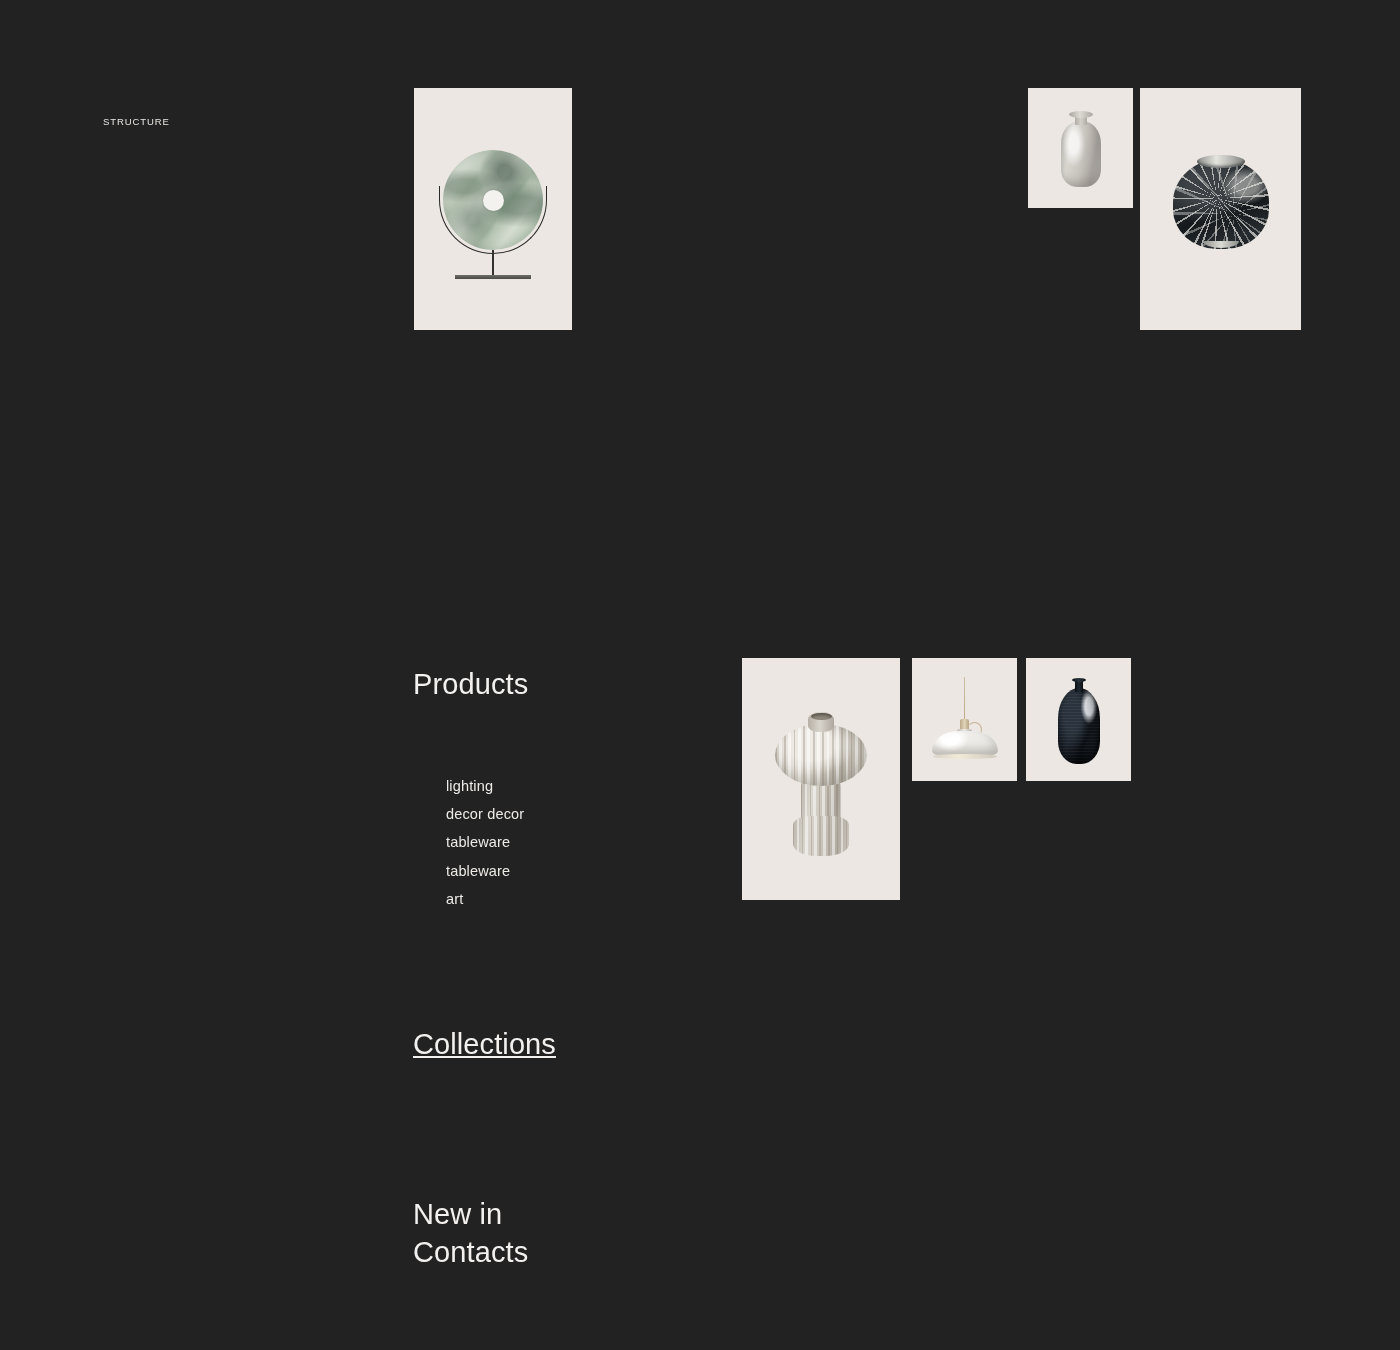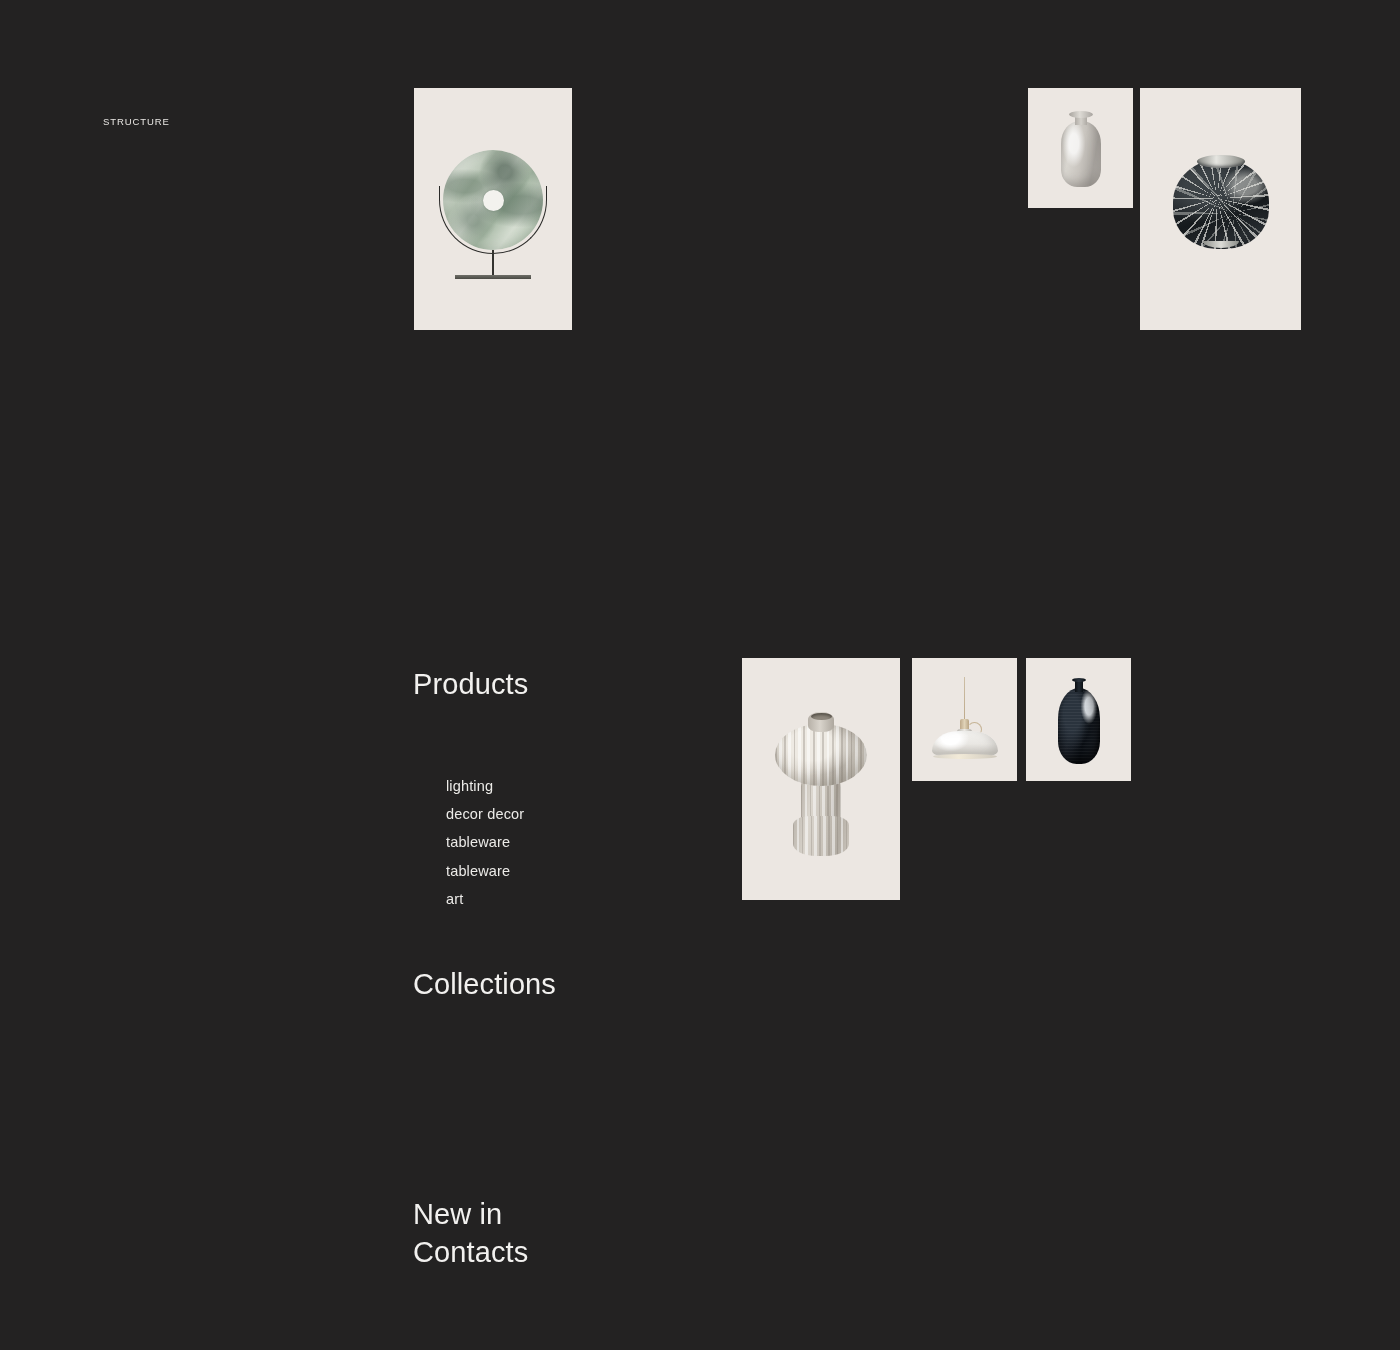--- a/index.html
+++ b/index.html
@@ -430,21 +430,21 @@
   </div>
 
   <div class="sub-list">
     <div class="sub-item">lighting</div>
     <div class="sub-item">decor decor</div>
     <div class="sub-item">tableware</div>
     <div class="sub-item">tableware</div>
     <div class="sub-item">art</div>
   </div>
 
-  <div class="nav-item solo" style="top:964px;">Collections</div>
+  <div class="nav-item solo" style="top:1024px;text-decoration:underline;">Collections</div>
   <div class="nav-item solo" style="top:1194px;">New in</div>
   <div class="nav-item solo" style="top:1232px;">Contacts</div>
 
   <div class="card" style="left:742px; top:658px; width:158px; height:242px;">
     <div class="scene">
       <div class="obj mushvase">
         <div class="stem"></div>
         <div class="stem-wide"></div>
         <div class="bulb"></div>
         <div class="mouth"></div>

